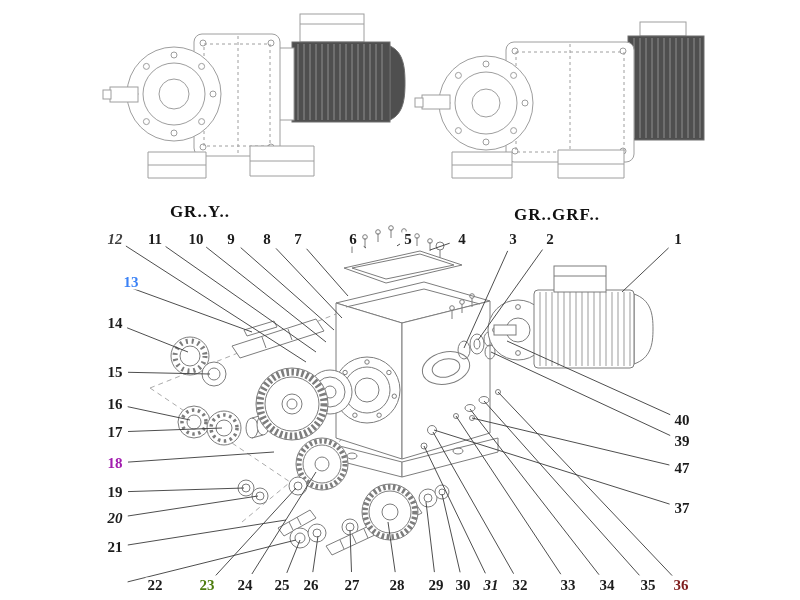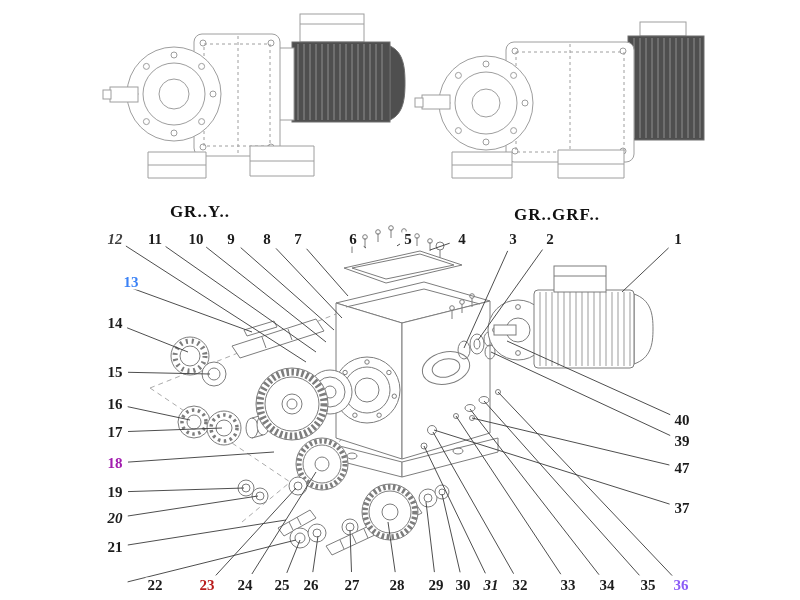--- a/index.html
+++ b/index.html
@@ -374,34 +374,34 @@
       <div class="callout" style="left: 131px; top: 282px; color: #3b82f6;">13</div>
       <div class="callout" style="left: 115px; top: 323px; color: rgb(28, 28, 28);">14</div>
       <div class="callout" style="left: 115px; top: 372px; color: rgb(28, 28, 28);">15</div>
       <div class="callout" style="left: 115px; top: 404px; color: rgb(28, 28, 28);">16</div>
       <div class="callout" style="left: 115px; top: 432px; color: rgb(28, 28, 28);">17</div>
       <div class="callout" style="left: 115px; top: 463px; color: #a21caf;">18</div>
       <div class="callout" style="left: 115px; top: 492px; color: rgb(28, 28, 28);">19</div>
       <div class="callout" style="left: 115px; top: 518px; color: rgb(28, 28, 28); font-style: italic;">20</div>
       <div class="callout" style="left: 115px; top: 547px; color: rgb(28, 28, 28);">21</div>
       <div class="callout" style="left: 115px; top: 585px; color: rgb(28, 28, 28); margin-left: 40px;">22</div>
-      <div class="callout" style="left: 207px; top: 585px; color: #b91c1c;">23</div>
+      <div class="callout" style="left: 207px; top: 585px; color: #4d7c0f;">23</div>
       <div class="callout" style="left: 245px; top: 585px; color: rgb(28, 28, 28);">24</div>
       <div class="callout" style="left: 282px; top: 585px; color: rgb(28, 28, 28);">25</div>
       <div class="callout" style="left: 311px; top: 585px; color: rgb(28, 28, 28);">26</div>
       <div class="callout" style="left: 352px; top: 585px; color: rgb(28, 28, 28);">27</div>
       <div class="callout" style="left: 397px; top: 585px; color: rgb(28, 28, 28);">28</div>
       <div class="callout" style="left: 436px; top: 585px; color: rgb(28, 28, 28);">29</div>
       <div class="callout" style="left: 463px; top: 585px; color: rgb(28, 28, 28);">30</div>
       <div class="callout" style="left: 491px; top: 585px; color: rgb(28, 28, 28); font-style: italic;">31</div>
       <div class="callout" style="left: 520px; top: 585px; color: rgb(28, 28, 28);">32</div>
       <div class="callout" style="left: 568px; top: 585px; color: rgb(28, 28, 28);">33</div>
       <div class="callout" style="left: 607px; top: 585px; color: rgb(28, 28, 28);">34</div>
       <div class="callout" style="left: 648px; top: 585px; color: rgb(28, 28, 28);">35</div>
-      <div class="callout" style="left: 681px; top: 585px; color: #8b5cf6; text-align: center;">36</div>
+      <div class="callout" style="left: 681px; top: 585px; color: #7f1d1d; text-align: center;">36</div>
       <div class="callout" style="left: 682px; top: 508px; color: rgb(28, 28, 28);">37</div>
       <div class="callout" style="left: 682px; top: 468px; color: rgb(28, 28, 28);">47</div>
       <div class="callout" style="left: 682px; top: 441px; color: rgb(28, 28, 28);">39</div>
       <div class="callout" style="left: 682px; top: 420px; color: rgb(28, 28, 28);">40</div>
     </div>
 
 <div class="model-label" style="left:200px;top:212px">GR..Y..</div>
 <div class="model-label" style="left:557px;top:215px">GR..GRF..</div>
 
 </div>

